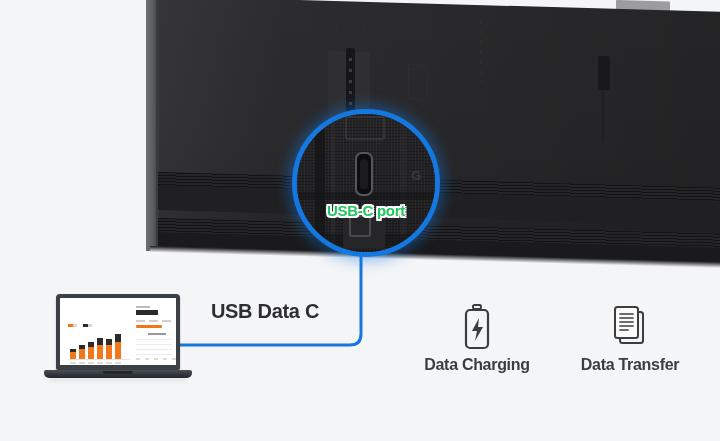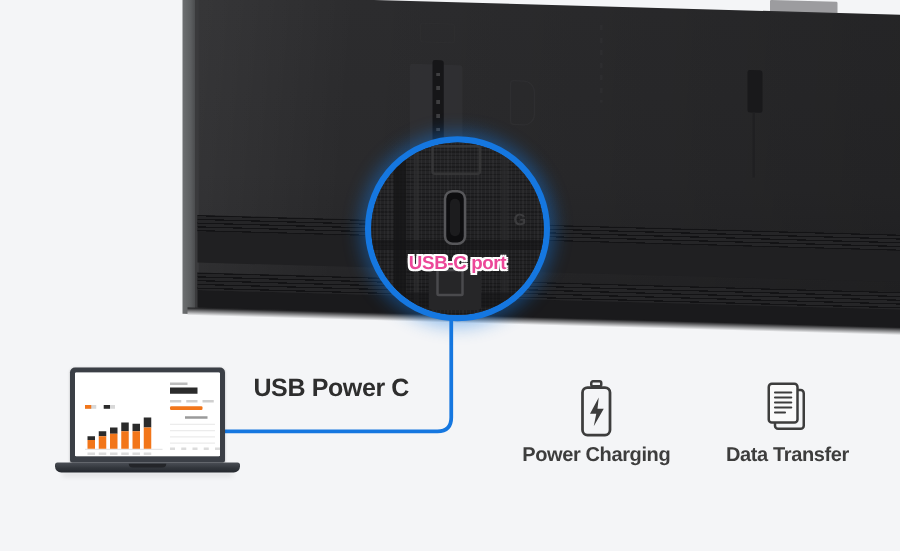--- a/index.html
+++ b/index.html
@@ -96,21 +96,21 @@
   .mag-box-bot{position:absolute;left:46px;top:94px;width:42px;height:40px;background:#262628;border-radius:3px;}
   .mag-box-bot:after{content:"";position:absolute;left:6px;top:7px;width:18px;height:18px;border:2px solid #4a4a4d;border-radius:2px;}
   .mag-g{position:absolute;right:14px;top:54px;color:#3c3c3e;font-size:13px;font-weight:700;}
   .mag-hband{position:absolute;left:-10px;right:-10px;height:8px;background:#141416;opacity:.55;}
   .mag-hb1{top:78px;}
   .mag-hb2{top:120px;height:12px;}
 
   .mag-label{
     position:absolute;left:0;right:0;top:88px;text-align:center;
     font-size:15px;font-weight:700;letter-spacing:-.3px;
-    color:#ec4899;
+    color:#22c55e;
     text-shadow:
       -1.6px -1.6px 0 #fff, 1.6px -1.6px 0 #fff, -1.6px 1.6px 0 #fff, 1.6px 1.6px 0 #fff,
       -1.6px 0 0 #fff, 1.6px 0 0 #fff, 0 -1.6px 0 #fff, 0 1.6px 0 #fff;
   }
 
   
   .path-svg{position:absolute;left:0;top:0;width:720px;height:441px;pointer-events:none;}
 
   
   .usb-title{
@@ -215,31 +215,31 @@
       <div class="mag-hband mag-hb1"></div>
       <div class="mag-hband mag-hb2"></div>
       <div class="mag-box-top"></div>
       <div class="usbc-slot"></div>
       <div class="mag-box-bot"></div>
       <div class="mag-g">G</div>
     </div>
     <div class="mag-label">USB-C port</div>
   </div>
 
-  <div class="usb-title">USB Power C</div>
+  <div class="usb-title">USB Data C</div>
 
   <div class="feature f-power">
     <div class="ic">
       <svg width="34" height="48" viewBox="0 0 34 48">
         <rect x="13" y="1" width="8" height="4" rx="1.4" fill="none" stroke="#3d3d3d" stroke-width="2"></rect>
         <rect x="6" y="6" width="22" height="38" rx="4" fill="none" stroke="#3d3d3d" stroke-width="2.2"></rect>
         <path d="M19 14 L12 27 H17 L15 37 L23 23 H18 Z" fill="#3d3d3d"></path>
       </svg>
     </div>
-    <div class="cap">Power Charging</div>
+    <div class="cap">Data Charging</div>
   </div>
 
   <div class="feature f-data">
     <div class="ic">
       <svg width="40" height="48" viewBox="0 0 40 48">
         <rect x="10" y="8" width="23" height="31" rx="2.5" fill="none" stroke="#3d3d3d" stroke-width="2"></rect>
         <rect x="5" y="3" width="23" height="31" rx="2.5" fill="#fafafa" stroke="#3d3d3d" stroke-width="2"></rect>
         <g stroke="#3d3d3d" stroke-width="1.7" stroke-linecap="round">
           <line x1="10" y1="10" x2="23" y2="10"></line>
           <line x1="10" y1="14" x2="23" y2="14"></line>

